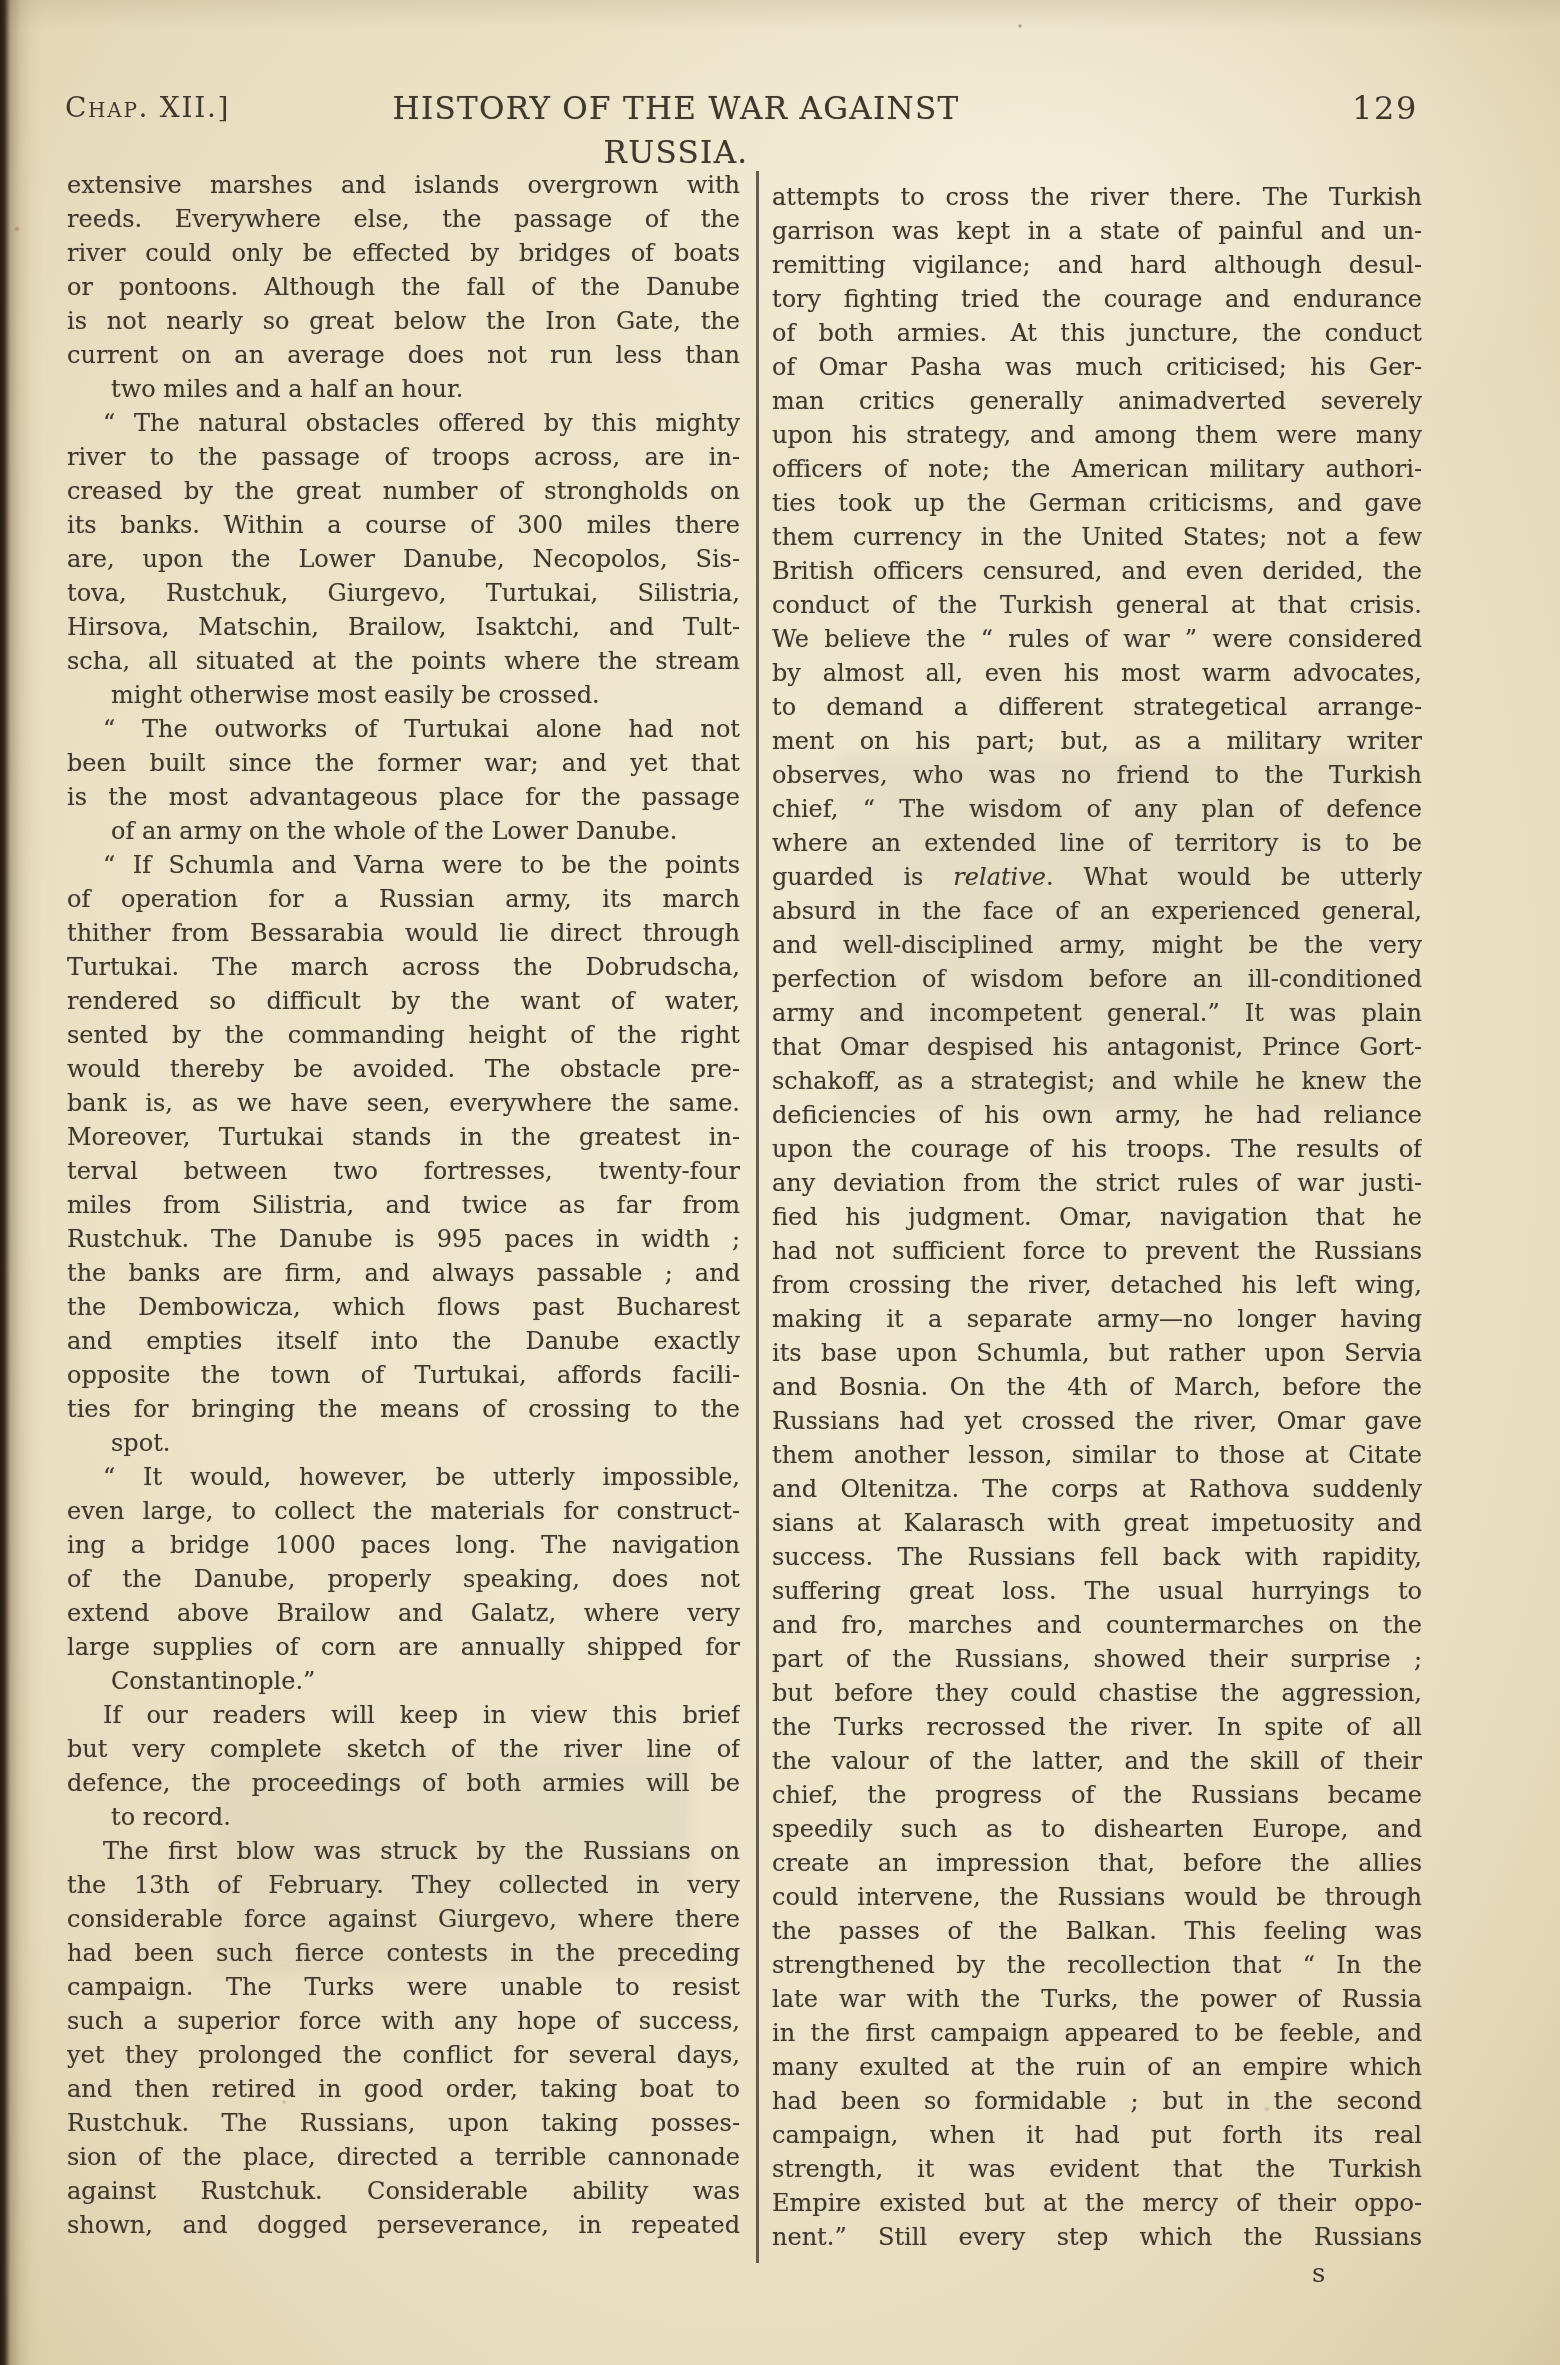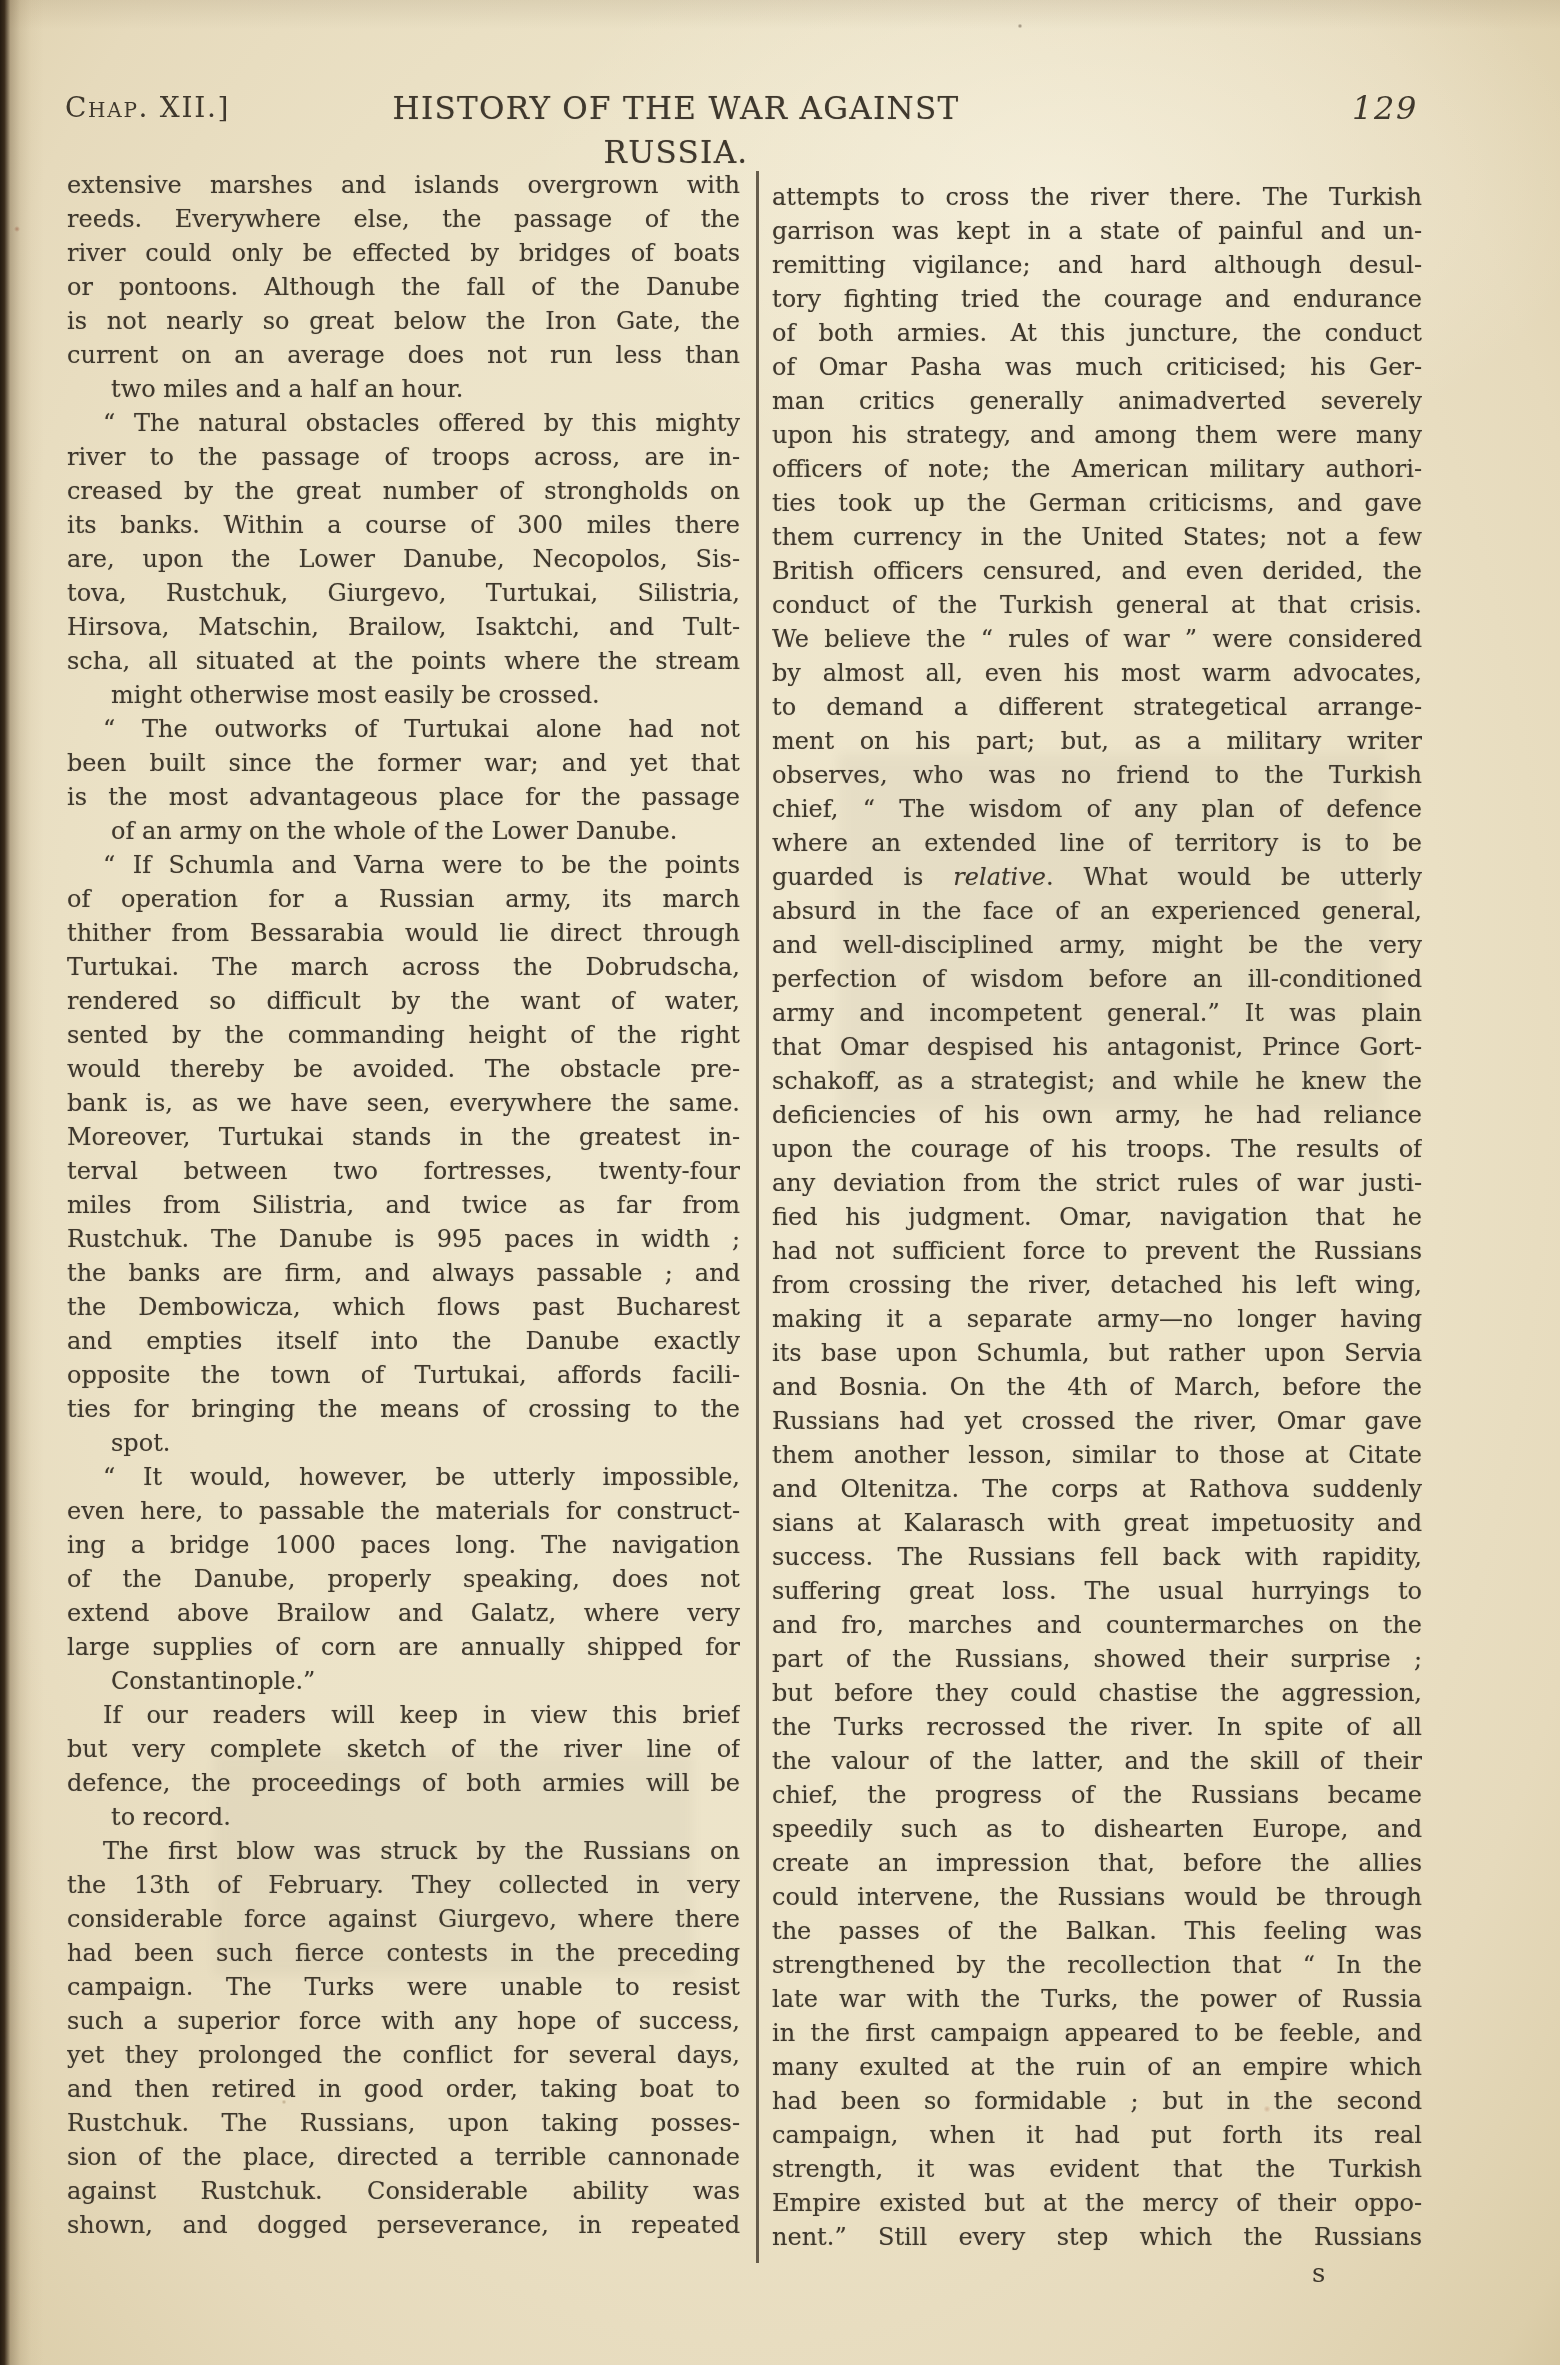--- a/index.html
+++ b/index.html
@@ -30,21 +30,21 @@
   .ghost.g1{left:838px;top:753px;width:547px;height:359px;}
   .ghost.g2{left:214px;top:1753px;width:479px;height:222px;}
   .edge-left{
     position:absolute;left:0;top:0;width:44px;height:2366px;pointer-events:none;
     background:linear-gradient(90deg,#241a10 0px,#3a2c1c 4.3px,rgba(120,100,70,.45) 10.3px,rgba(160,140,105,.25) 20.5px,rgba(190,170,135,.12) 31px,transparent 44px);
   }
   .header{position:absolute;left:0;top:86px;width:1561px;height:44px;line-height:44px;}
   .chap{position:absolute;left:65px;font-size:28px;font-variant:small-caps;letter-spacing:1.7px;}
   .title{position:absolute;left:334px;width:684px;text-align:center;font-size:31px;letter-spacing:1.3px;
          text-shadow:0 0 0.9px rgba(63,56,45,.45);}
-  .pagenum{position:absolute;left:1352px;font-size:32px;letter-spacing:1.7px;font-style:italic;}
+  .pagenum{position:absolute;left:1352px;font-size:32px;letter-spacing:1.7px;}
   .col{position:absolute;top:168px;font-size:24px;}
   .col-left{left:67px;width:673px;}
   .col-right{left:772px;width:650px;margin-top:12px;}
   .tline{
     height:34px;line-height:34px;overflow:hidden;
     text-align:justify;text-align-last:justify;
     white-space:normal;
     text-shadow:0 0 0.9px rgba(63,56,45,.38);
   }
   .tline.ragged{text-align-last:left;margin-left:44px;}
@@ -99,21 +99,21 @@
       <div class="tline">terval between two fortresses, twenty-four</div>
       <div class="tline">miles from Silistria, and twice as far from</div>
       <div class="tline">Rustchuk.  The Danube is 995 paces in width ;</div>
       <div class="tline">the banks are firm, and always passable ; and</div>
       <div class="tline">the Dembowicza, which flows past Bucharest</div>
       <div class="tline">and empties itself into the Danube exactly</div>
       <div class="tline">opposite the town of Turtukai, affords facili-</div>
       <div class="tline">ties for bringing the means of crossing to the</div>
       <div class="tline ragged">spot.</div>
       <div class="tline indent">“ It would, however, be utterly impossible,</div>
-      <div class="tline">even here, to passable the materials for construct-</div>
+      <div class="tline">even large, to collect the materials for construct-</div>
       <div class="tline">ing a bridge 1000 paces long.  The navigation</div>
       <div class="tline">of the Danube, properly speaking, does not</div>
       <div class="tline">extend above Brailow and Galatz, where very</div>
       <div class="tline">large supplies of corn are annually shipped for</div>
       <div class="tline ragged">Constantinople.”</div>
       <div class="tline indent">If our readers will keep in view this brief</div>
       <div class="tline">but very complete sketch of the river line of</div>
       <div class="tline">defence, the proceedings of both armies will be</div>
       <div class="tline ragged">to record.</div>
       <div class="tline indent">The first blow was struck by the Russians on</div>

